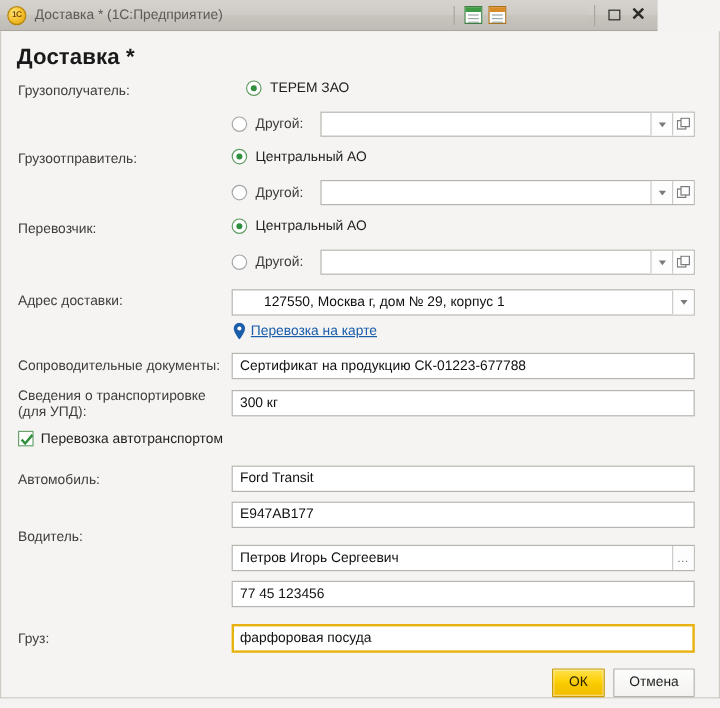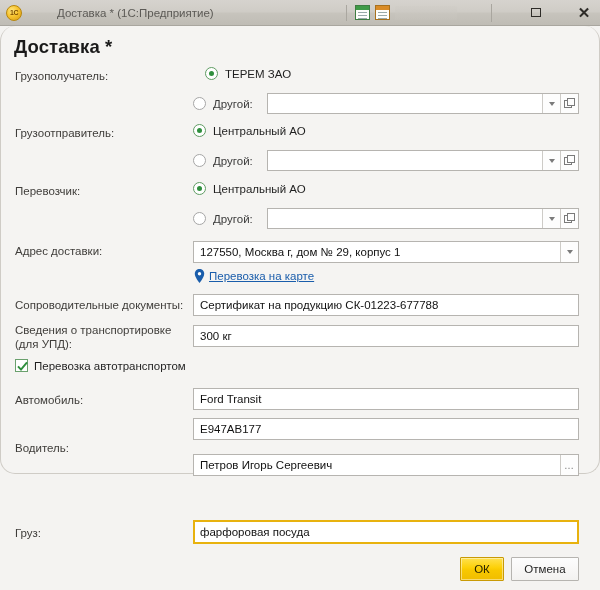--- a/index.html
+++ b/index.html
@@ -13,24 +13,24 @@
 
   #app {
     position: relative;
     width: 600px; height: 590px;
     background: #f4f3f1;
   }
 
   
   .titlebar {
     position: absolute; left: 0; top: 0;
-    width: 600px; height: 26px;
+    width: 548px; height: 26px;
     background: linear-gradient(to bottom, #d6d3ce 0%, #cfccc6 48%, #c7c4bd 52%, #bfbcb5 100%);
     border-bottom: 1px solid #a9a69f;
-    display: flex; align-items: center; gap: 28px;
+    display: flex; align-items: center;
   }
   .tb-icon {
     width: 16px; height: 16px;
     margin-left: 6px; margin-right: 7px;
     border-radius: 50%;
     background: radial-gradient(circle at 35% 32%, #ffe680 0%, #f7c430 45%, #d79b12 100%);
     border: 1px solid #b8860b;
     position: relative; flex: none;
   }
   .tb-icon::after {
@@ -83,26 +83,25 @@
   }
   .win-restore-glyph {
     width: 10px; height: 9px;
     border: 1.5px solid #2e2c28;
   }
   .win-close-glyph { font-size: 15px; line-height: 1; font-weight: bold; }
 
   
   .dialog {
     position: absolute; left: 0; top: 26px;
-    width: 600px; height: 448px;
+    width: 600px; height: 556px;
     background: #f5f4f2;
     border-left: 1px solid #cfccc6;
     border-right: 1px solid #cfccc6;
     border-bottom: 1px solid #cfccc6;
-    border-radius: 15px;
   }
 
   .page-title {
     position: absolute; left: 13px; top: 10px;
     font-size: 18.5px; color: #1a1a1a; font-weight: bold;
     letter-spacing: .1px;
   }
 
   
   .lbl {
@@ -310,21 +309,21 @@
       <div class="btn-open">
         <svg width="11" height="11" viewBox="0 0 11 11">
           <rect x="0.5" y="2.5" width="7" height="7" fill="none" stroke="#7a7a7a"></rect>
           <rect x="3.5" y="0.5" width="7" height="7" fill="#fdfdfd" stroke="#7a7a7a"></rect>
         </svg>
       </div>
     </div>
 
     <div class="lbl" style="left:14px; top:219px;">Адрес доставки:</div>
 
-    <div class="field" style="left:192px; top:215px; width:386px; height:22px;">
+    <div class="field" style="left:192px; top:215px; width:386px; height:22px;padding-left:20px;">
       <div class="val">127550, Москва г, дом № 29, корпус 1</div>
       <div class="btn-drop">
           <div class="caret"></div>
         </div>
     </div>
 
     <div class="maplink" style="left:193px; top:243px;">
       <svg class="pin" viewBox="0 0 11 14">
         <path d="M5.5 0C2.9 0 0.8 2.1 0.8 4.7c0 3.4 4.7 9.3 4.7 9.3s4.7-5.9 4.7-9.3C10.2 2.1 8.1 0 5.5 0z" fill="#1a5dab"></path>
         <circle cx="5.5" cy="4.7" r="1.7" fill="#ffffff"></circle>
@@ -364,20 +363,23 @@
       <div class="val">E947AB177</div>
     </div>
 
     <div class="lbl" style="left:14px; top:416px;">Водитель:</div>
 
     <div class="field" style="left:192px; top:428px; width:386px; height:22px;">
       <div class="val">Петров Игорь Сергеевич</div>
       <div class="btn-ellipsis">…</div>
     </div>
 
+    <div class="field" style="left:192px; top:458px; width:386px; height:22px;">
+      <div class="val">77 45 123456</div>
+    </div>
 
     <div class="lbl" style="left:14px; top:501px;text-align:center;">Груз:</div>
 
     <div class="field focused" style="left:192px; top:494px; width:386px; height:24px;">
       <div class="val">фарфоровая посуда</div>
     </div>
 
     <div class="btn btn-ok" style="left:459px; top:531px; width:44px;">ОК</div>
     <div class="btn btn-cancel" style="left:510px; top:531px; width:68px;">Отмена</div>
 

